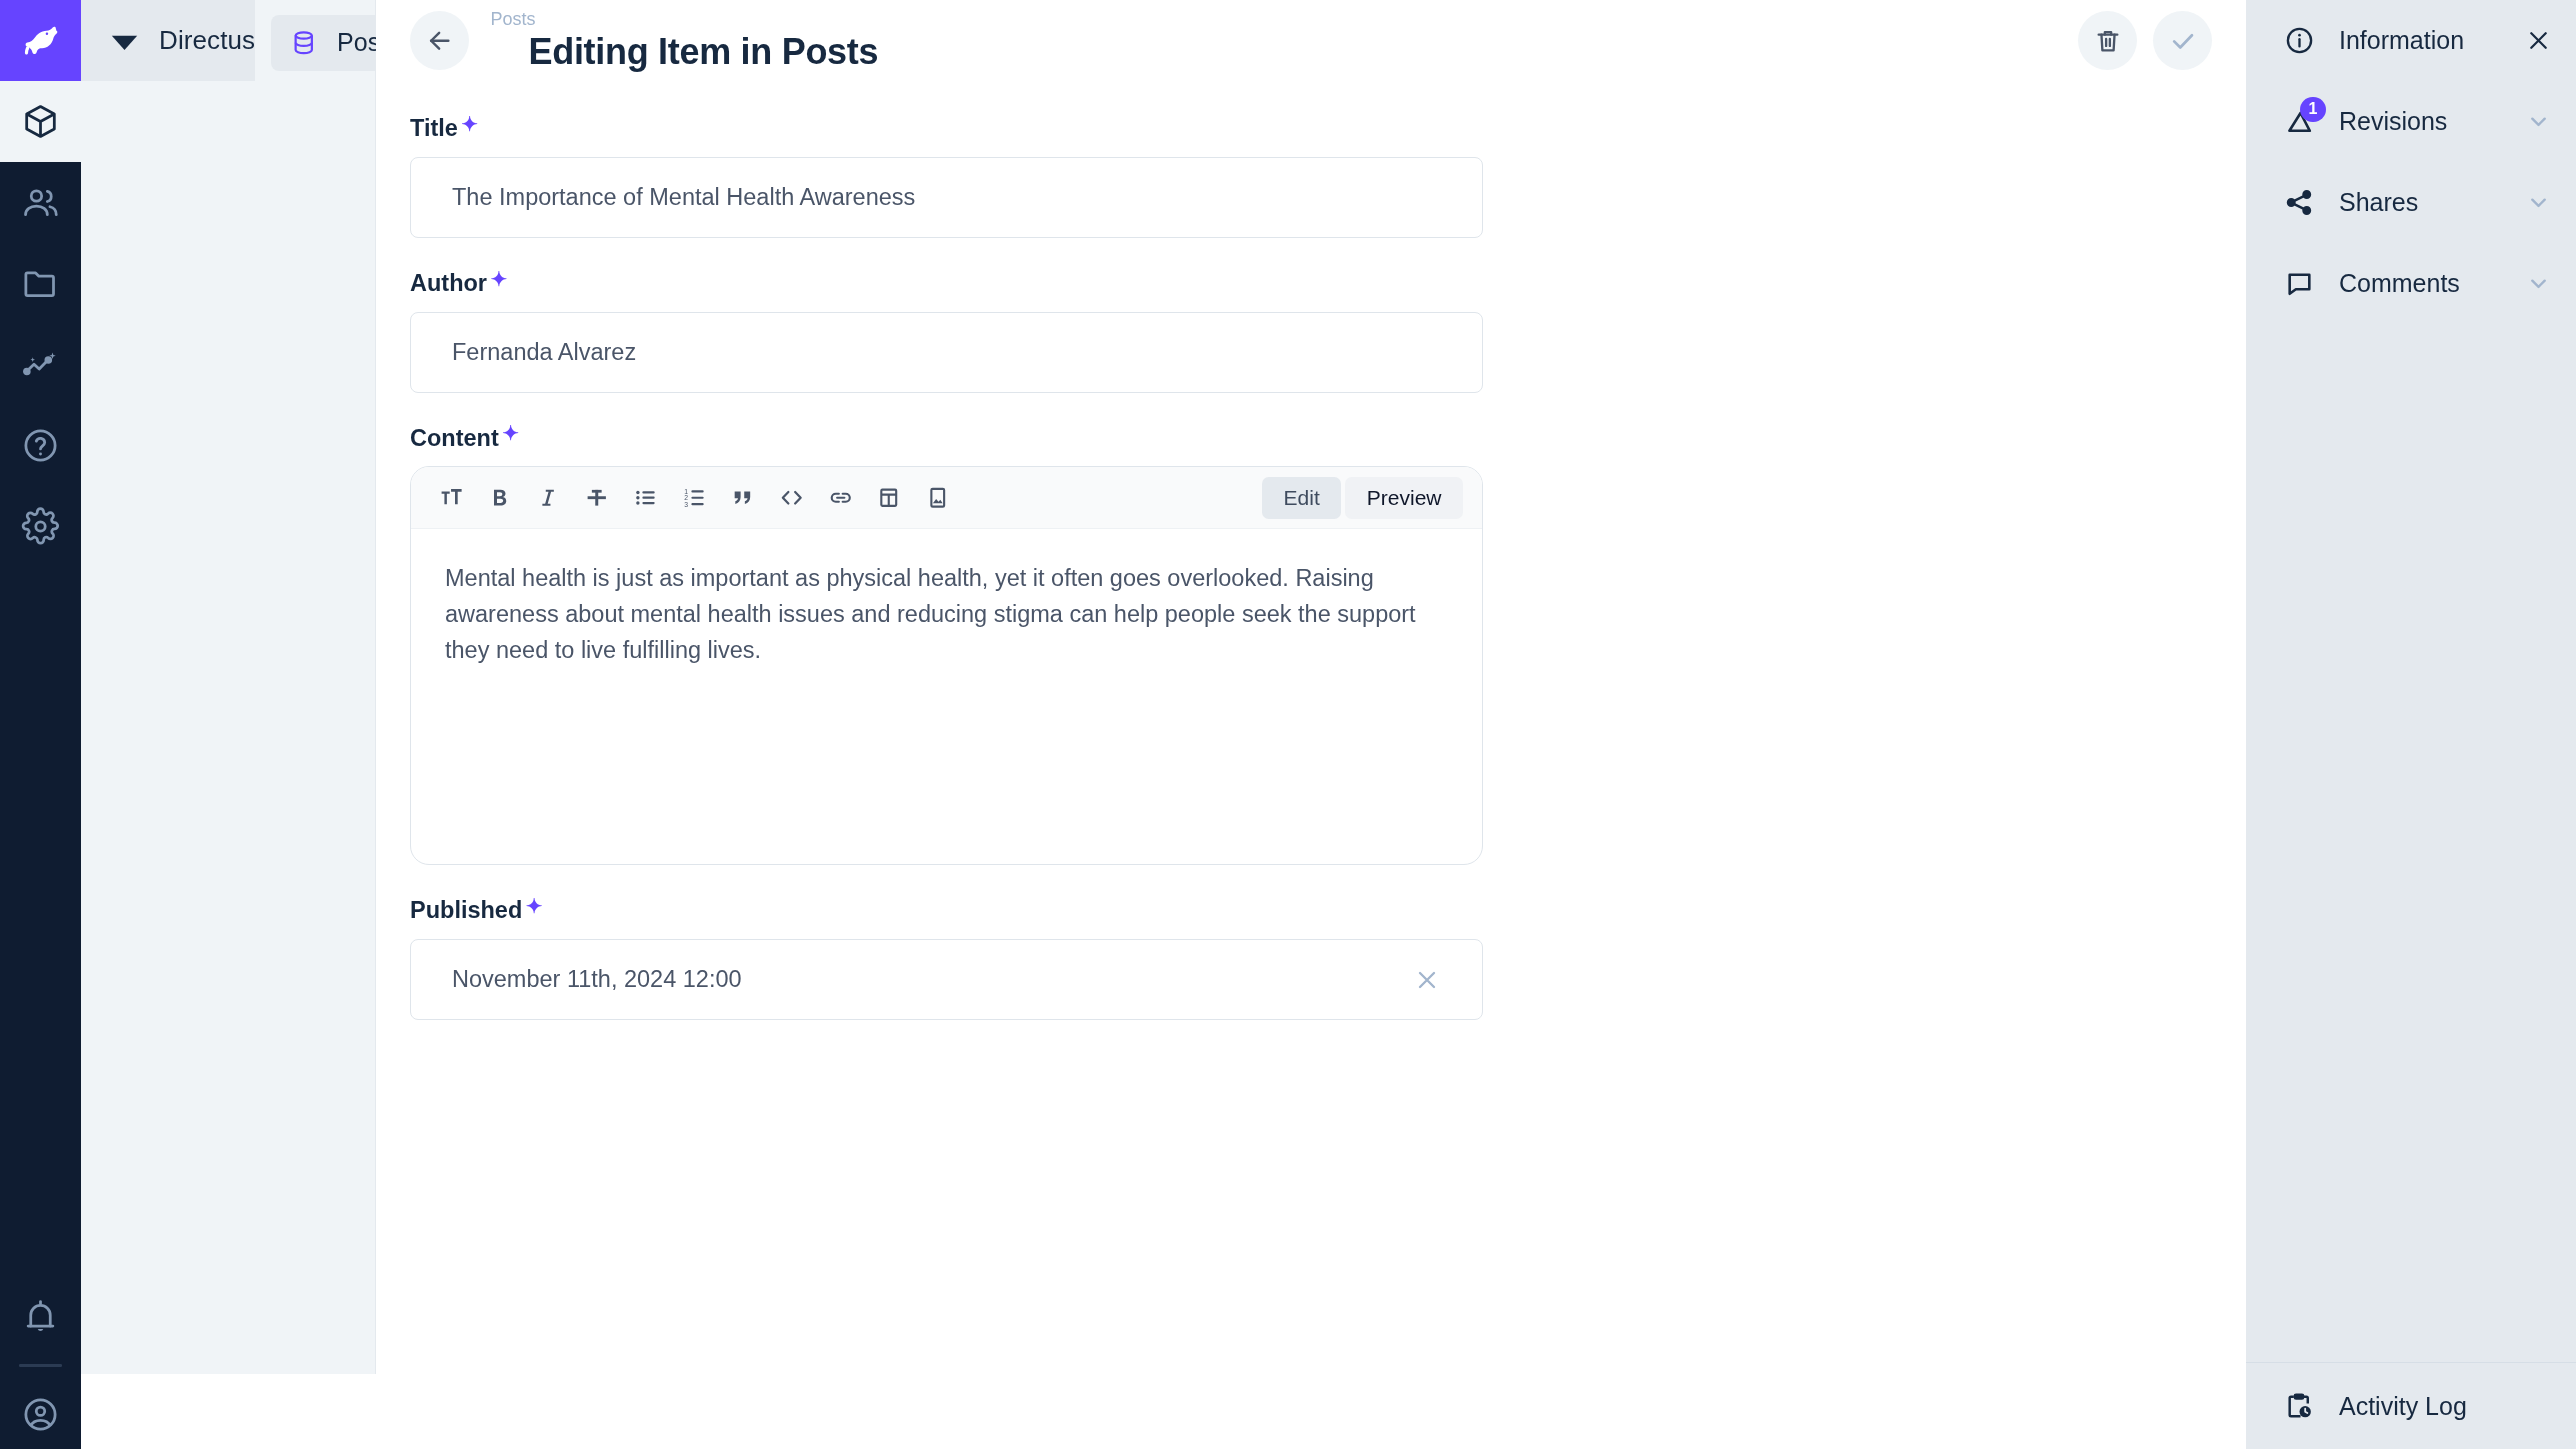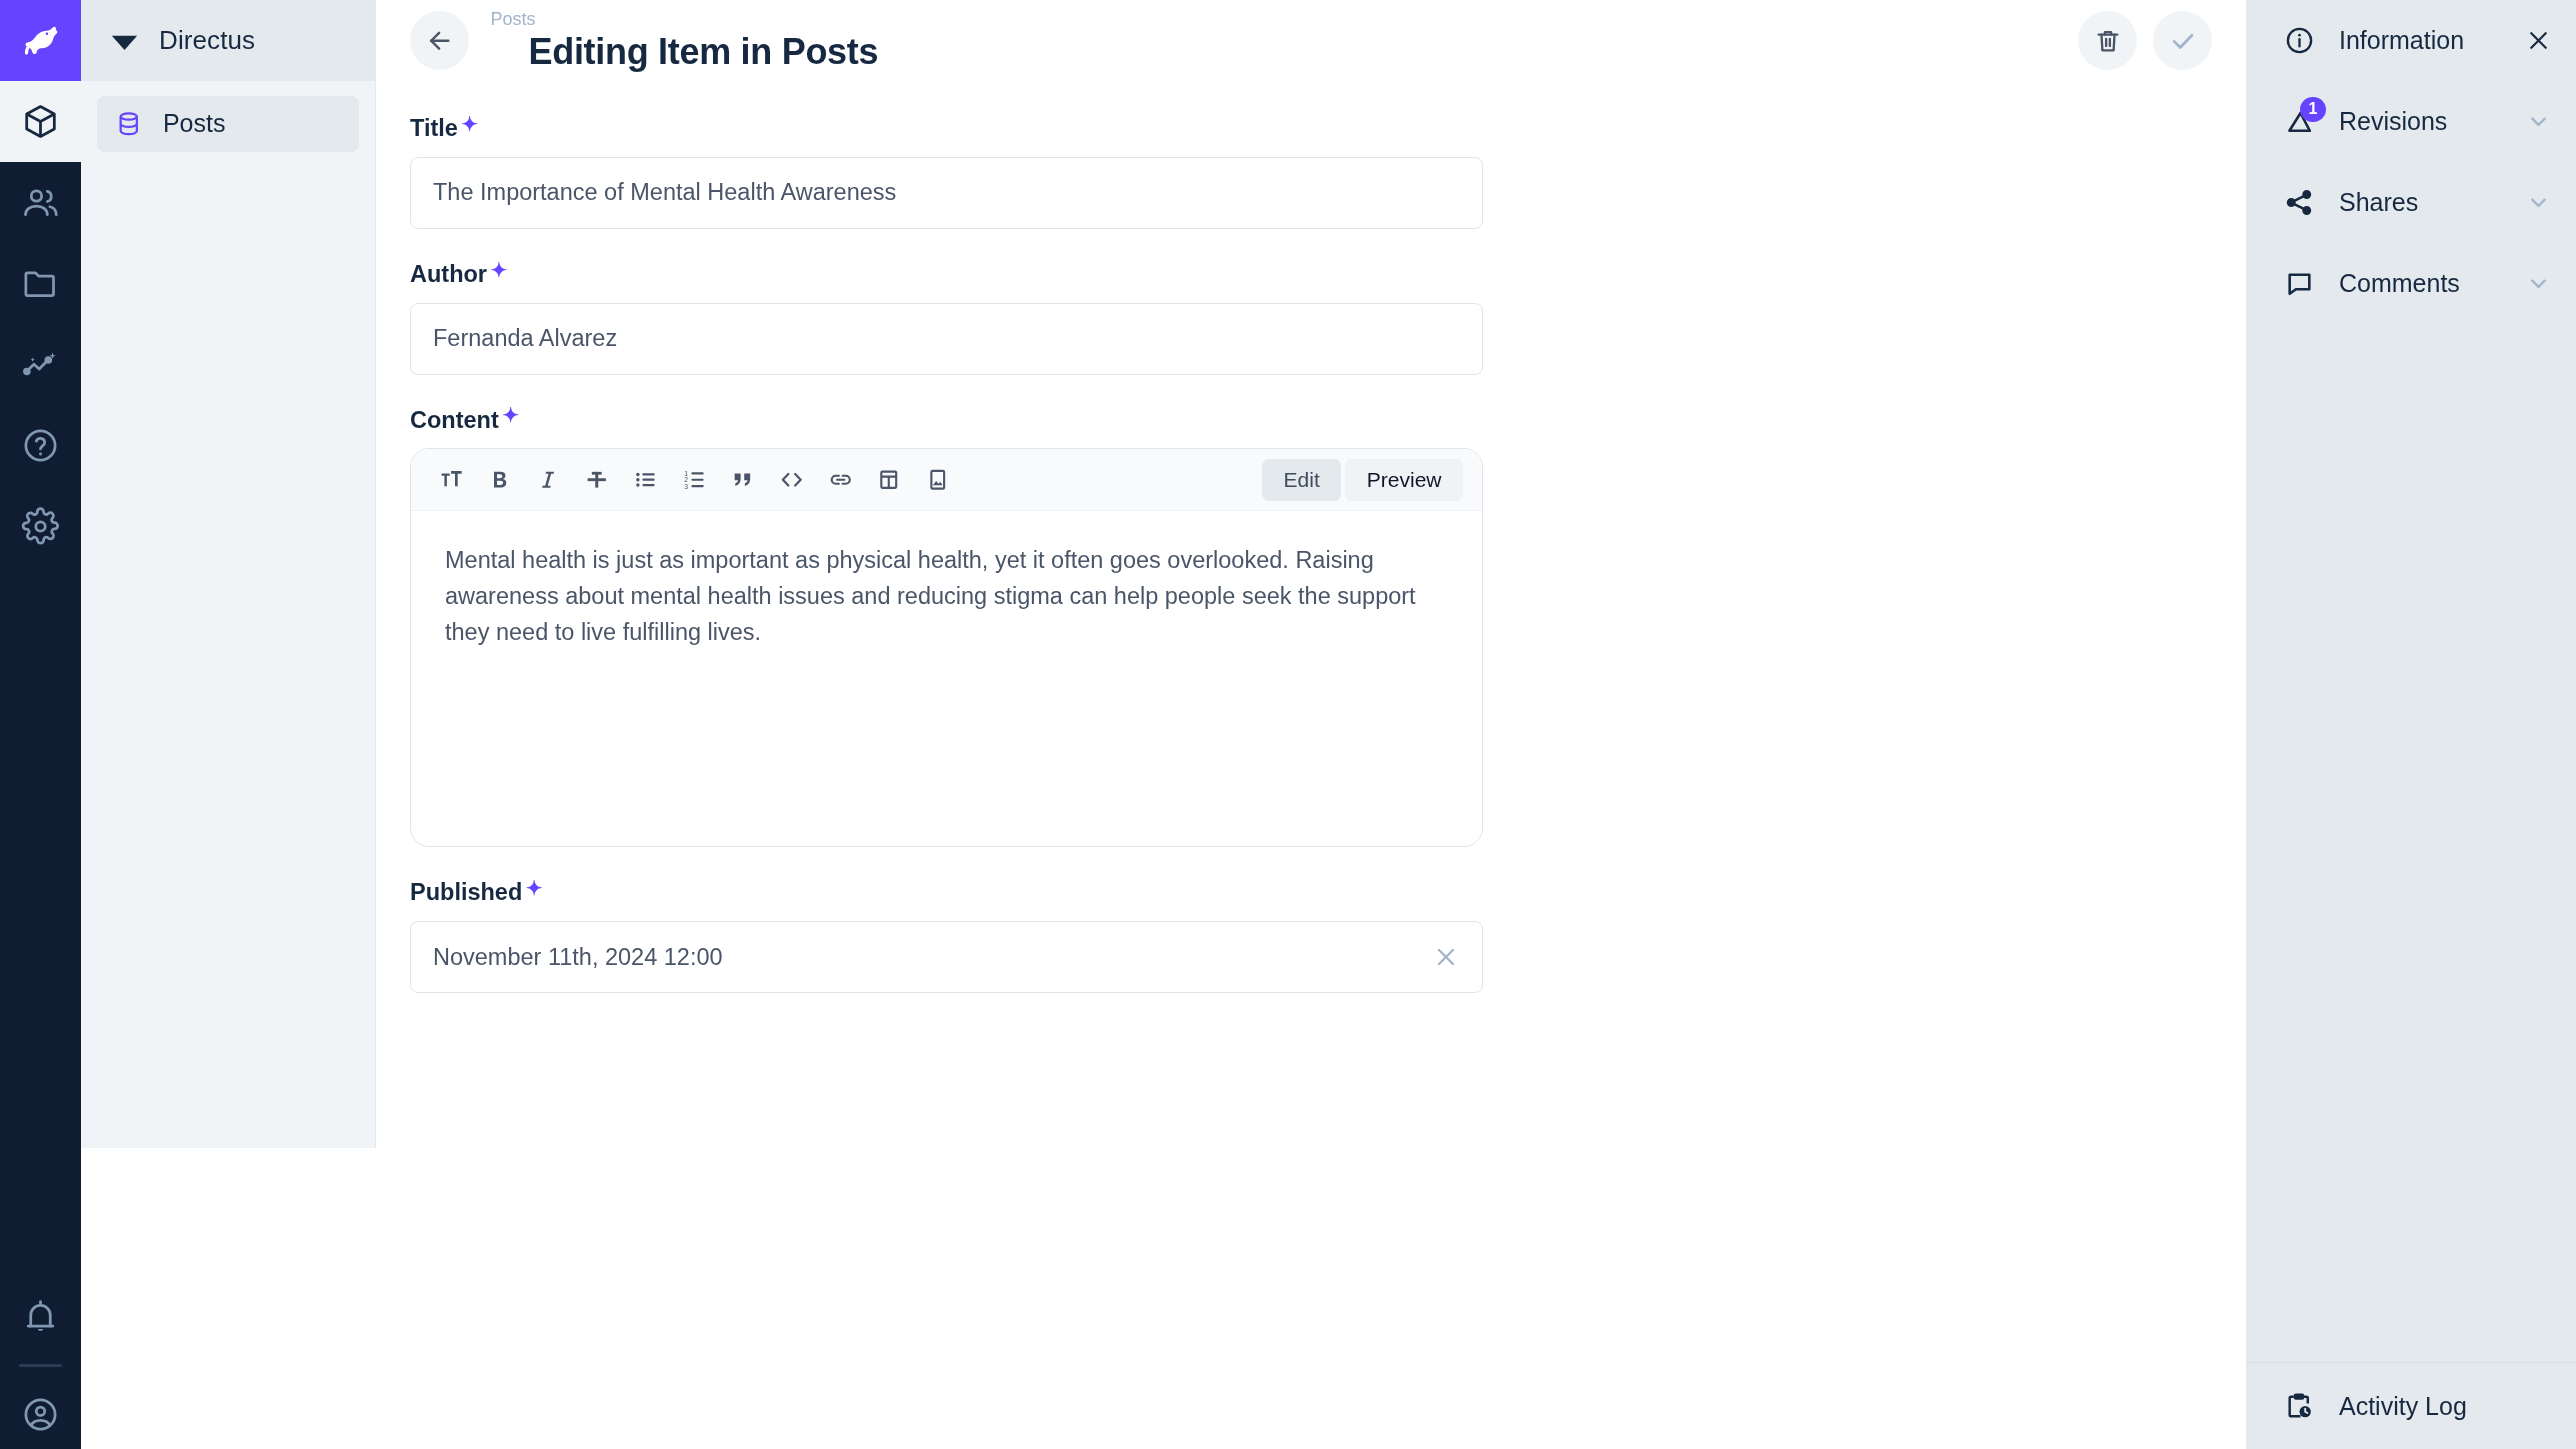--- a/index.html
+++ b/index.html
@@ -33,25 +33,25 @@
     color: #172940;
   }
   .module-spacer { flex: 1 1 auto; }
   .module-divider {
     width: 43px; height: 2.7px; background: #2b3b53; border-radius: 1.3px;
     margin: 6.7px 0 12px 0;
   }
 
   
   .nav-sidebar {
-    width: 295px; height: 1148px;
+    width: 295px; height: 1374px;
     background: #f0f4f7;
     border-right: 1.3px solid #e4e9ee;
     flex: 0 0 295px;
-    display: flex; flex-direction: column;
+    display: flex; flex-direction: row;
   }
   .nav-header {
     height: 81px;
     background: #e4e9ee;
     display: flex; align-items: center;
     padding-left: 28px; gap: 19px;
   }
   .nav-header-title {
     font-size: 26px; font-weight: 400; color: #172940;
     letter-spacing: 0.1px;
@@ -100,23 +100,23 @@
   
   .form-area { flex: 1 1 auto; overflow: hidden; padding: 0 34px; }
   .form-inner { max-width: 1073px; padding-top: 34px; }
   .field { margin-bottom: 32px; }
   .field-label {
     font-size: 23.5px; font-weight: 700; color: #172940;
     margin-bottom: 14.8px; display: flex; align-items: flex-start; gap: 3.4px;
   }
   .req-star { color: #6644ff; font-size: 20px; line-height: 1; position: relative; top: -1.3px; }
   .input-box {
-    height: 72px; border: 1.3px solid #dfe5eb; border-radius: 8px;
+    height: 81px; border: 1.3px solid #dfe5eb; border-radius: 8px;
     background: #ffffff;
-    display: flex; align-items: center; padding: 0 22px;
+    display: flex; align-items: center; padding: 0 41px;
     font-size: 23.5px; color: #4a5568;
   }
   .input-box .clear-x { margin-left: auto; color: #a2b5cd; display: flex; align-items: center; cursor: pointer; }
 
   
   .editor {
     border: 1.3px solid #dfe5eb; border-radius: 19px; background: #ffffff;
     overflow: hidden;
   }
   .editor-toolbar {

